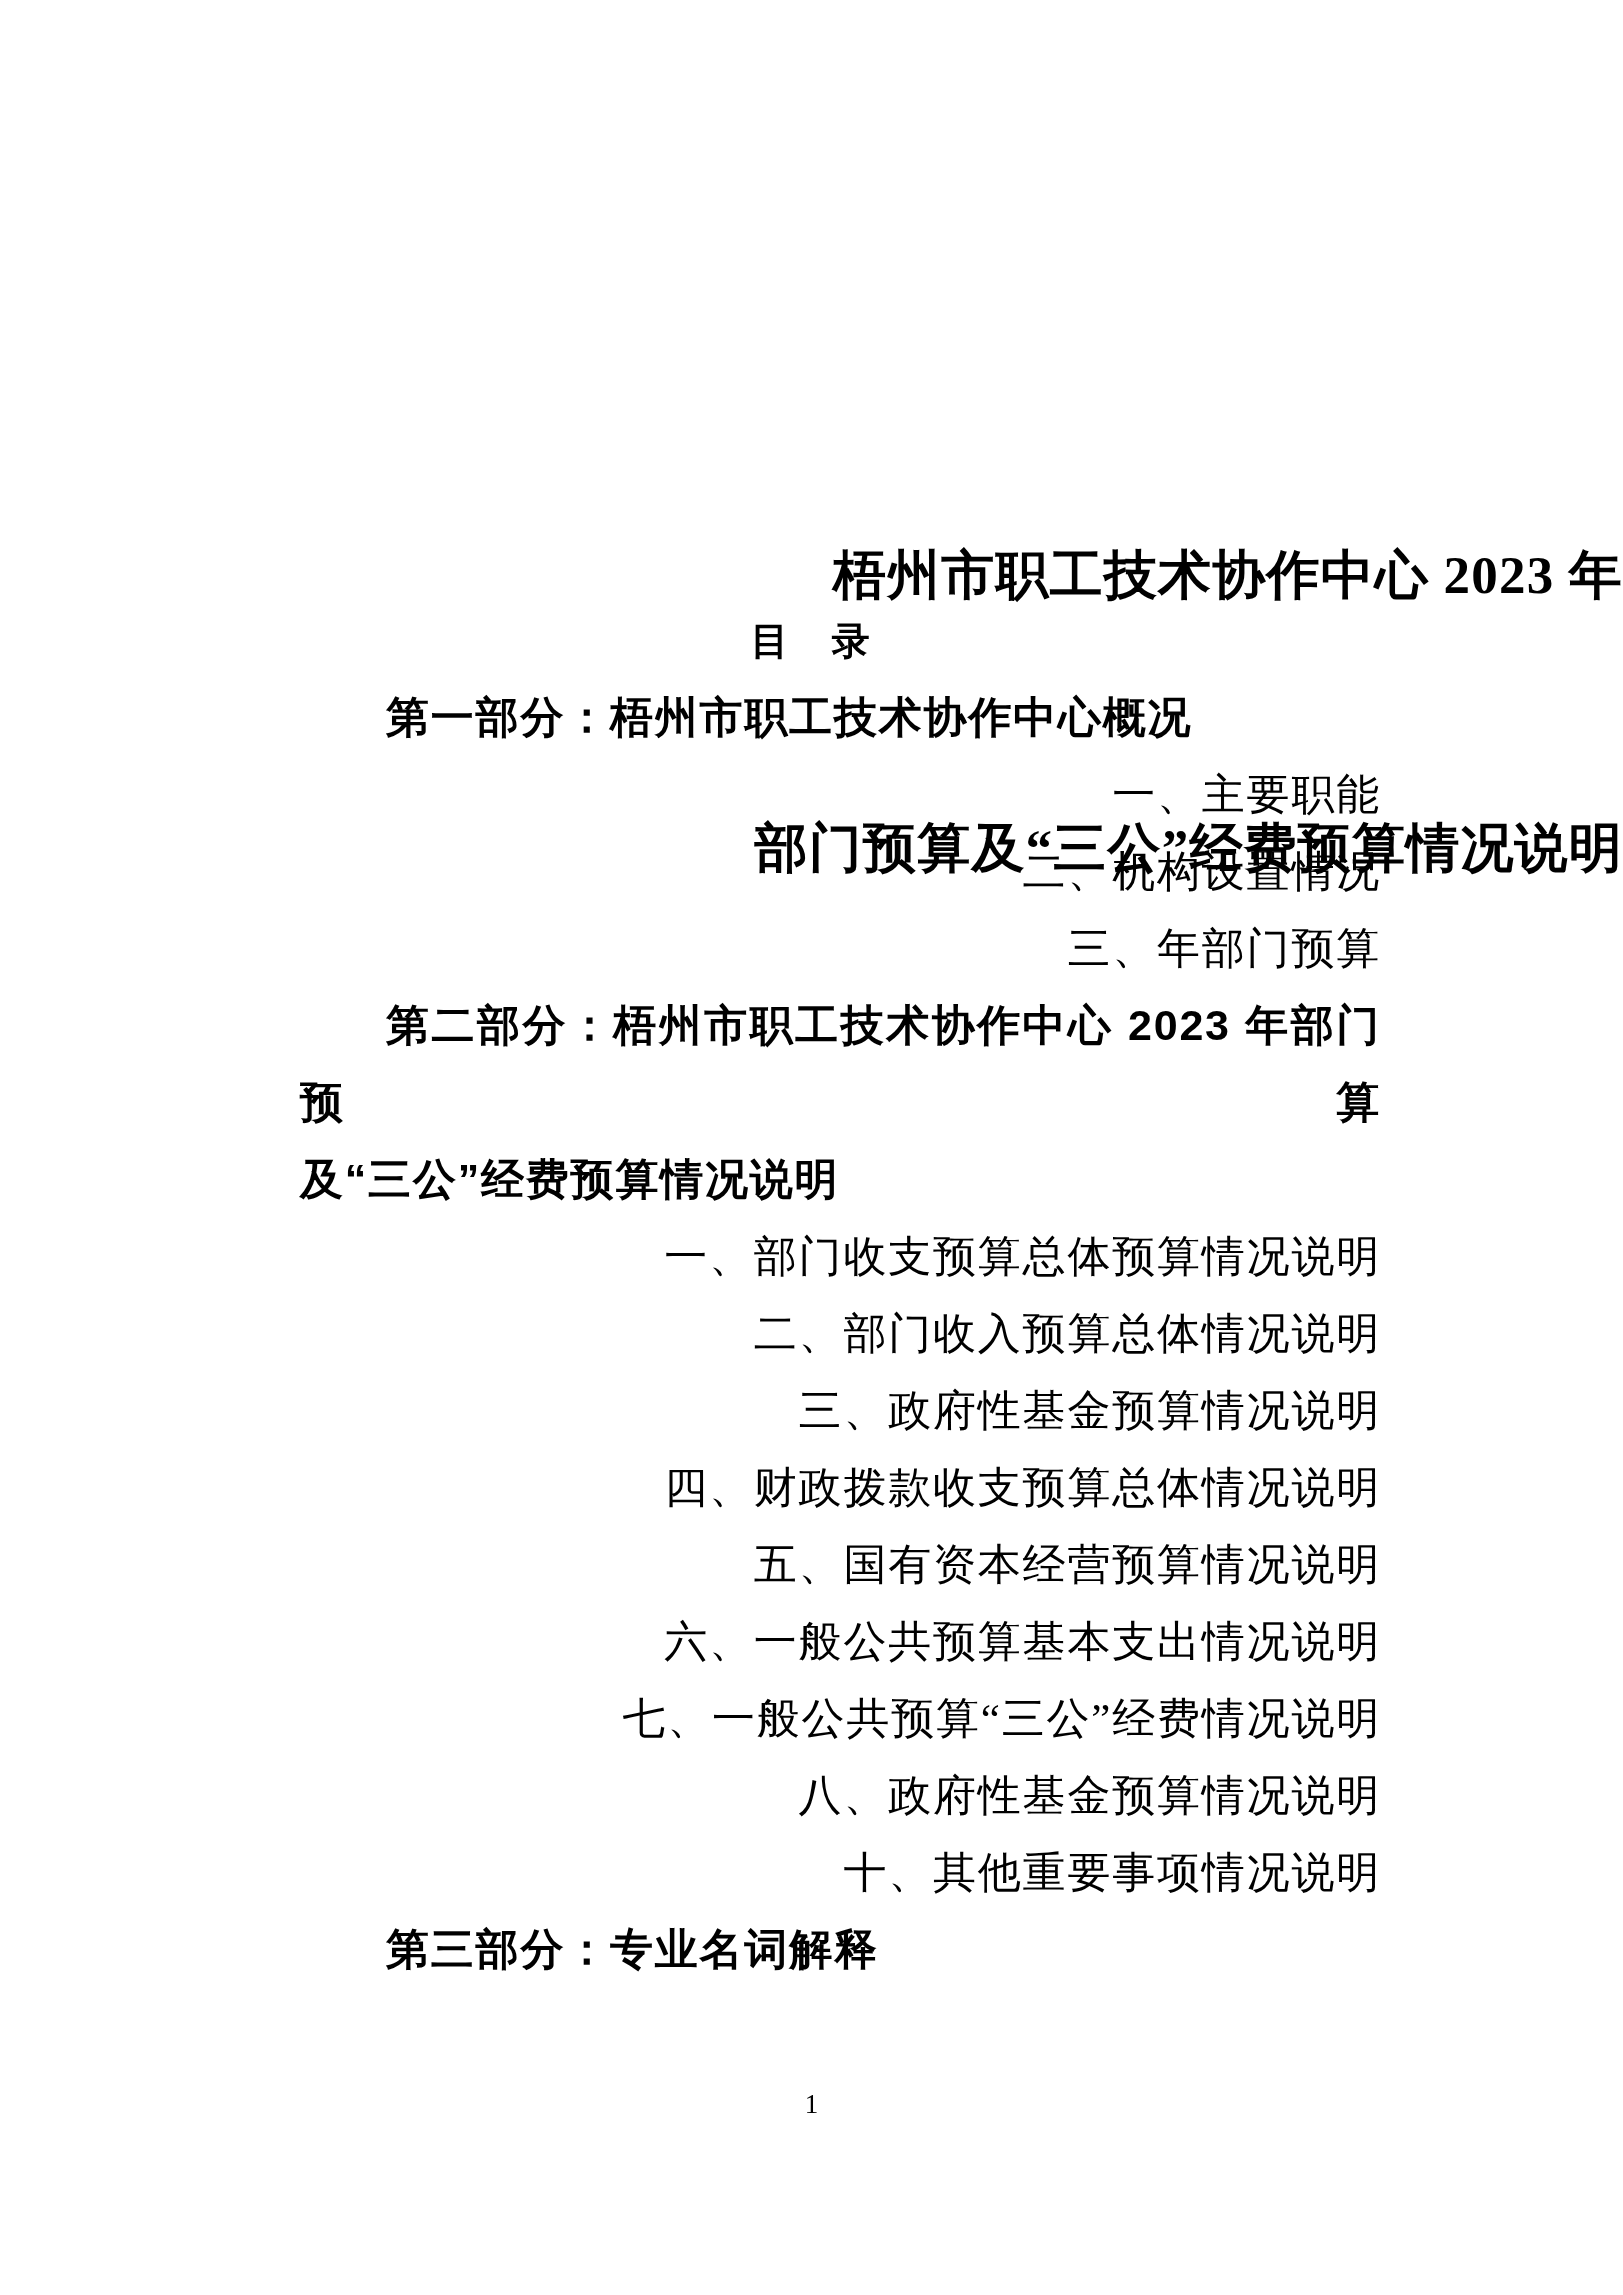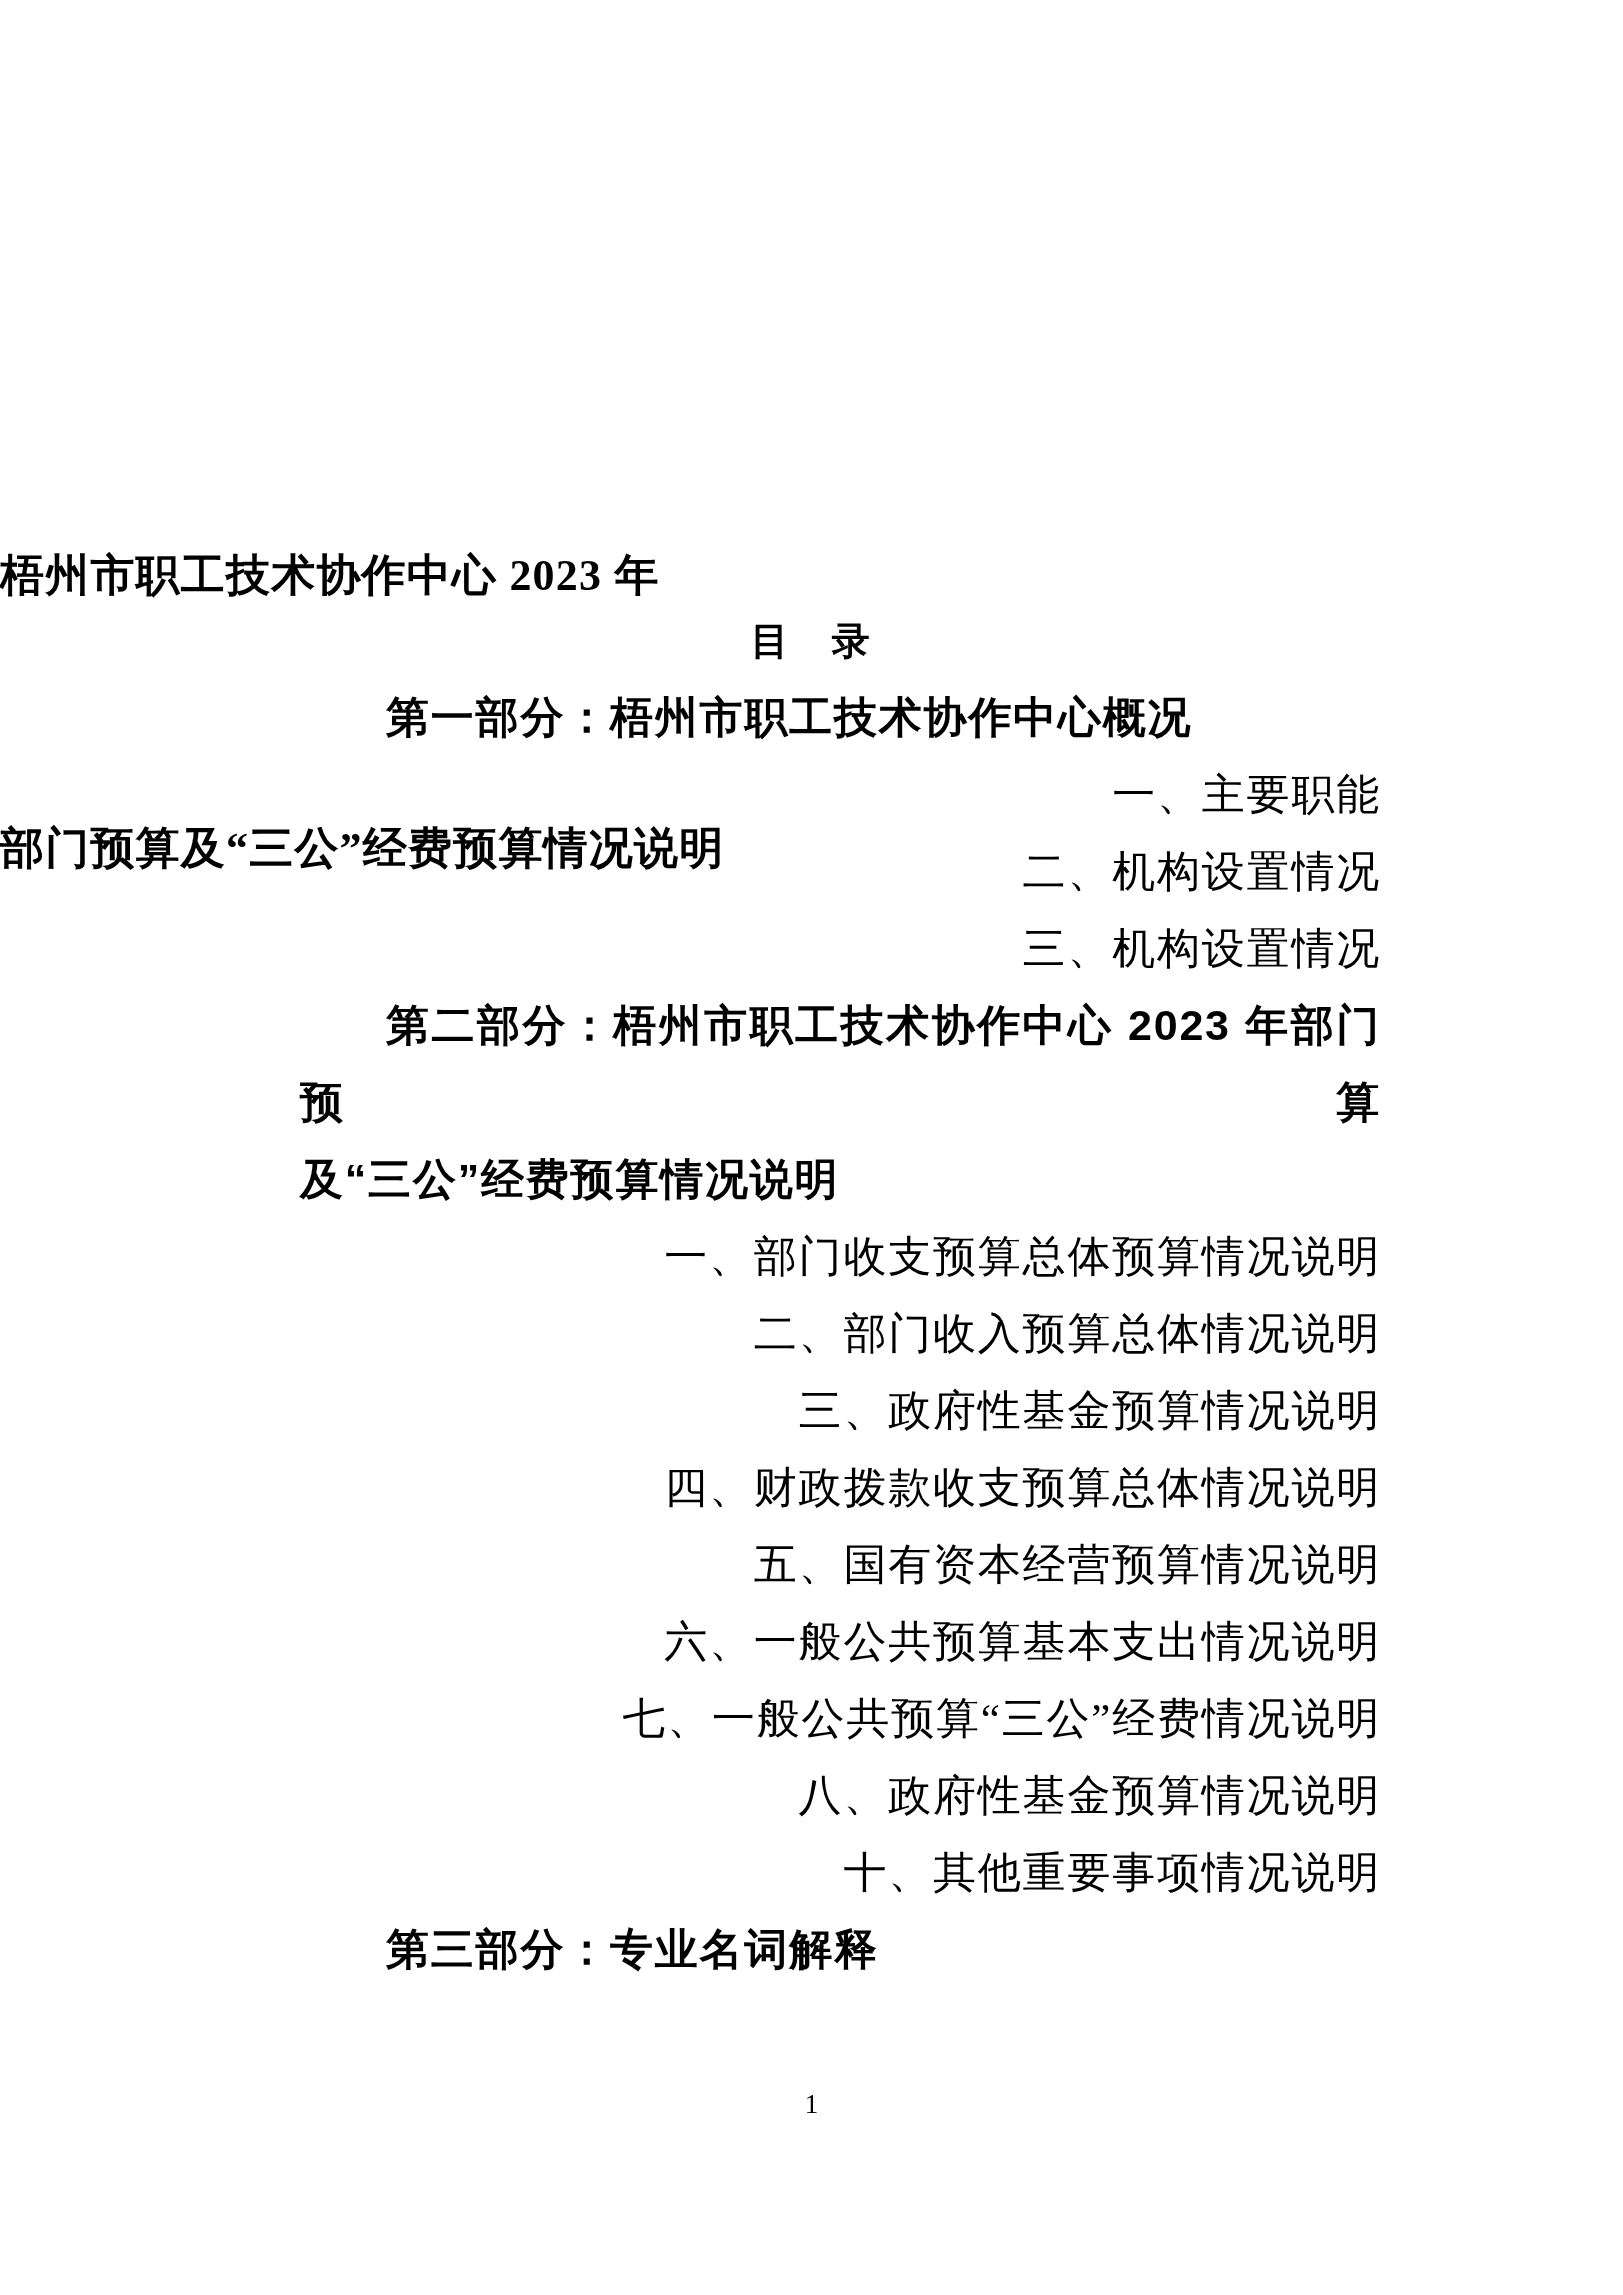--- a/index.html
+++ b/index.html
@@ -16,24 +16,24 @@
     color: #000000;
     overflow: hidden;
     font-family: "Liberation Serif", "DejaVu Serif", serif;
   }
   
   .title-block {
     position: absolute;
     top: 348px;
     left: 0;
     width: 100%;
-    text-align: left;
+    text-align: right;
     font-family: "Liberation Serif", "DejaVu Serif", serif;
     font-weight: bold;
-    font-size: 44px;
+    font-size: 53px;
     line-height: 91px;
     letter-spacing: 1.2px;
     white-space: pre-wrap;
   }
   
   .toc-heading {
     position: absolute;
     top: 604px;
     left: 0;
     width: 100%;
@@ -98,21 +98,21 @@
   </header>
 
   <div class="toc-heading">目　录</div>
 
   <nav class="toc">
 
     <div class="line part indent">第一部分：梧州市职工技术协作中心概况</div>
 
     <div class="line item indent">一、主要职能</div>
     <div class="line item indent">二、机构设置情况</div>
-    <div class="line item indent">三、机构设置情况</div>
+    <div class="line item indent">三、年部门预算</div>
 
     <div class="line part indent justify-last">第二部分：梧州市职工技术协作中心 2023 年部门预算</div>
     <div class="line part">及“三公”经费预算情况说明</div>
 
     <div class="line item indent">一、部门收支预算总体预算情况说明</div>
     <div class="line item indent">二、部门收入预算总体情况说明</div>
     <div class="line item indent">三、政府性基金预算情况说明</div>
     <div class="line item indent">四、财政拨款收支预算总体情况说明</div>
     <div class="line item indent">五、国有资本经营预算情况说明</div>
     <div class="line item indent">六、一般公共预算基本支出情况说明</div>

